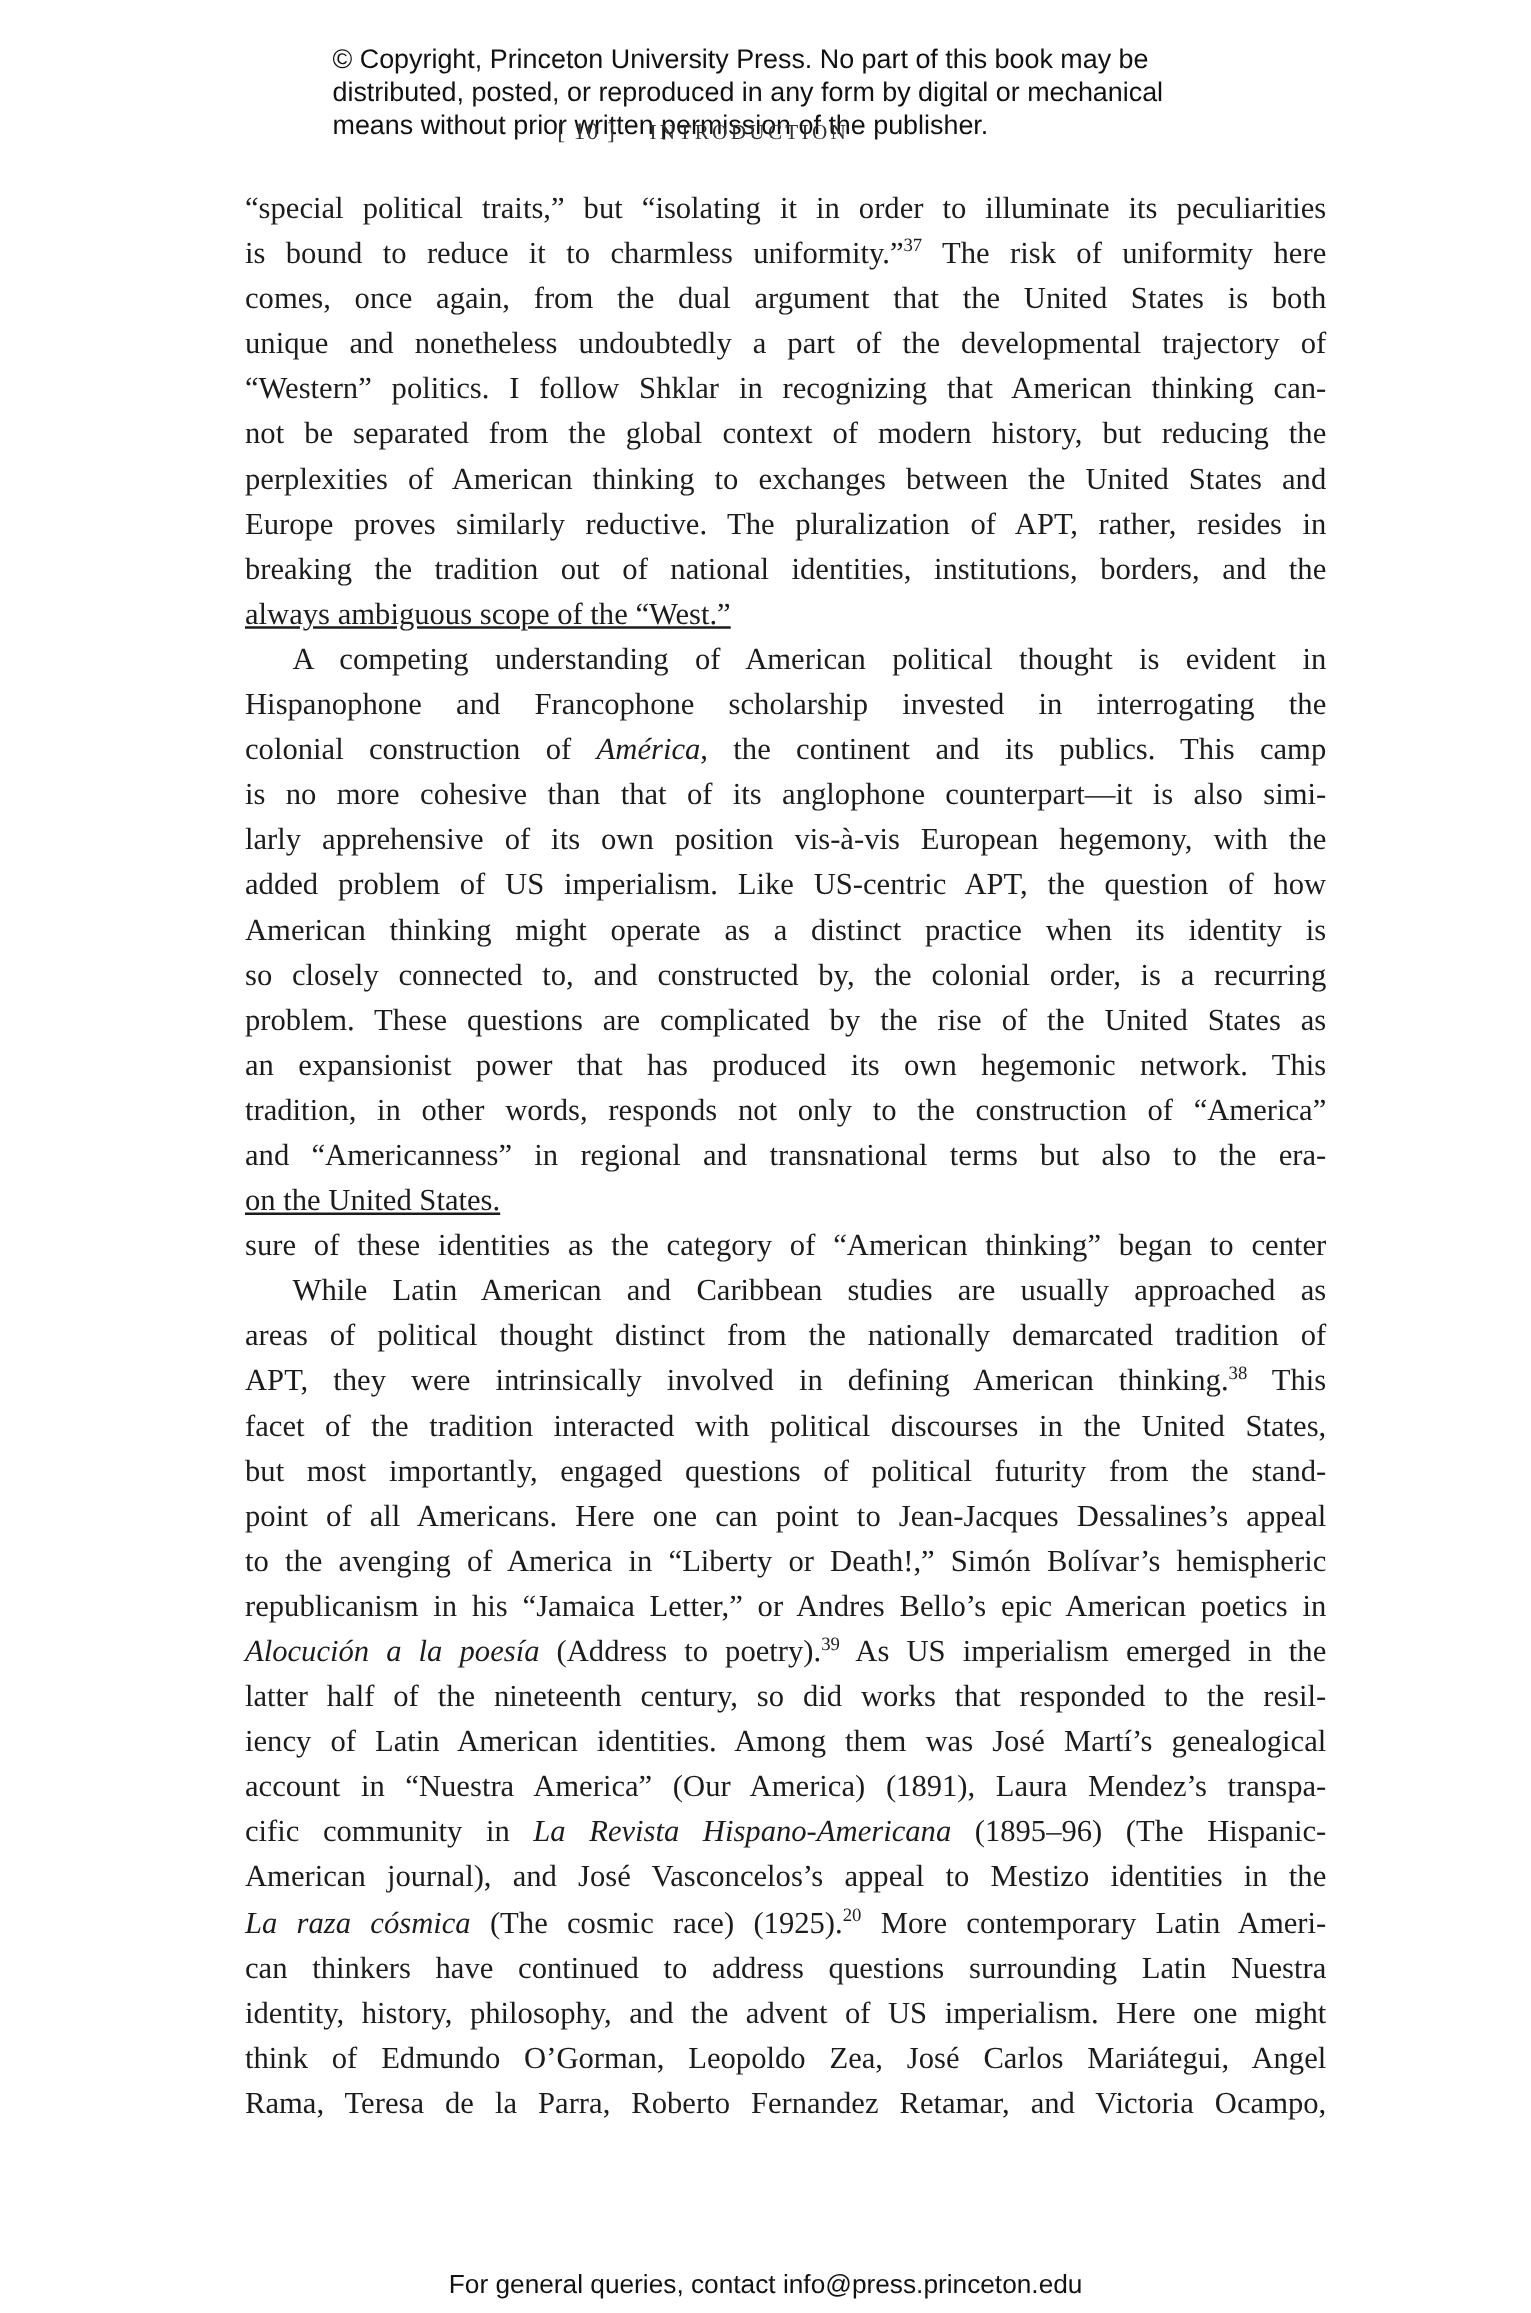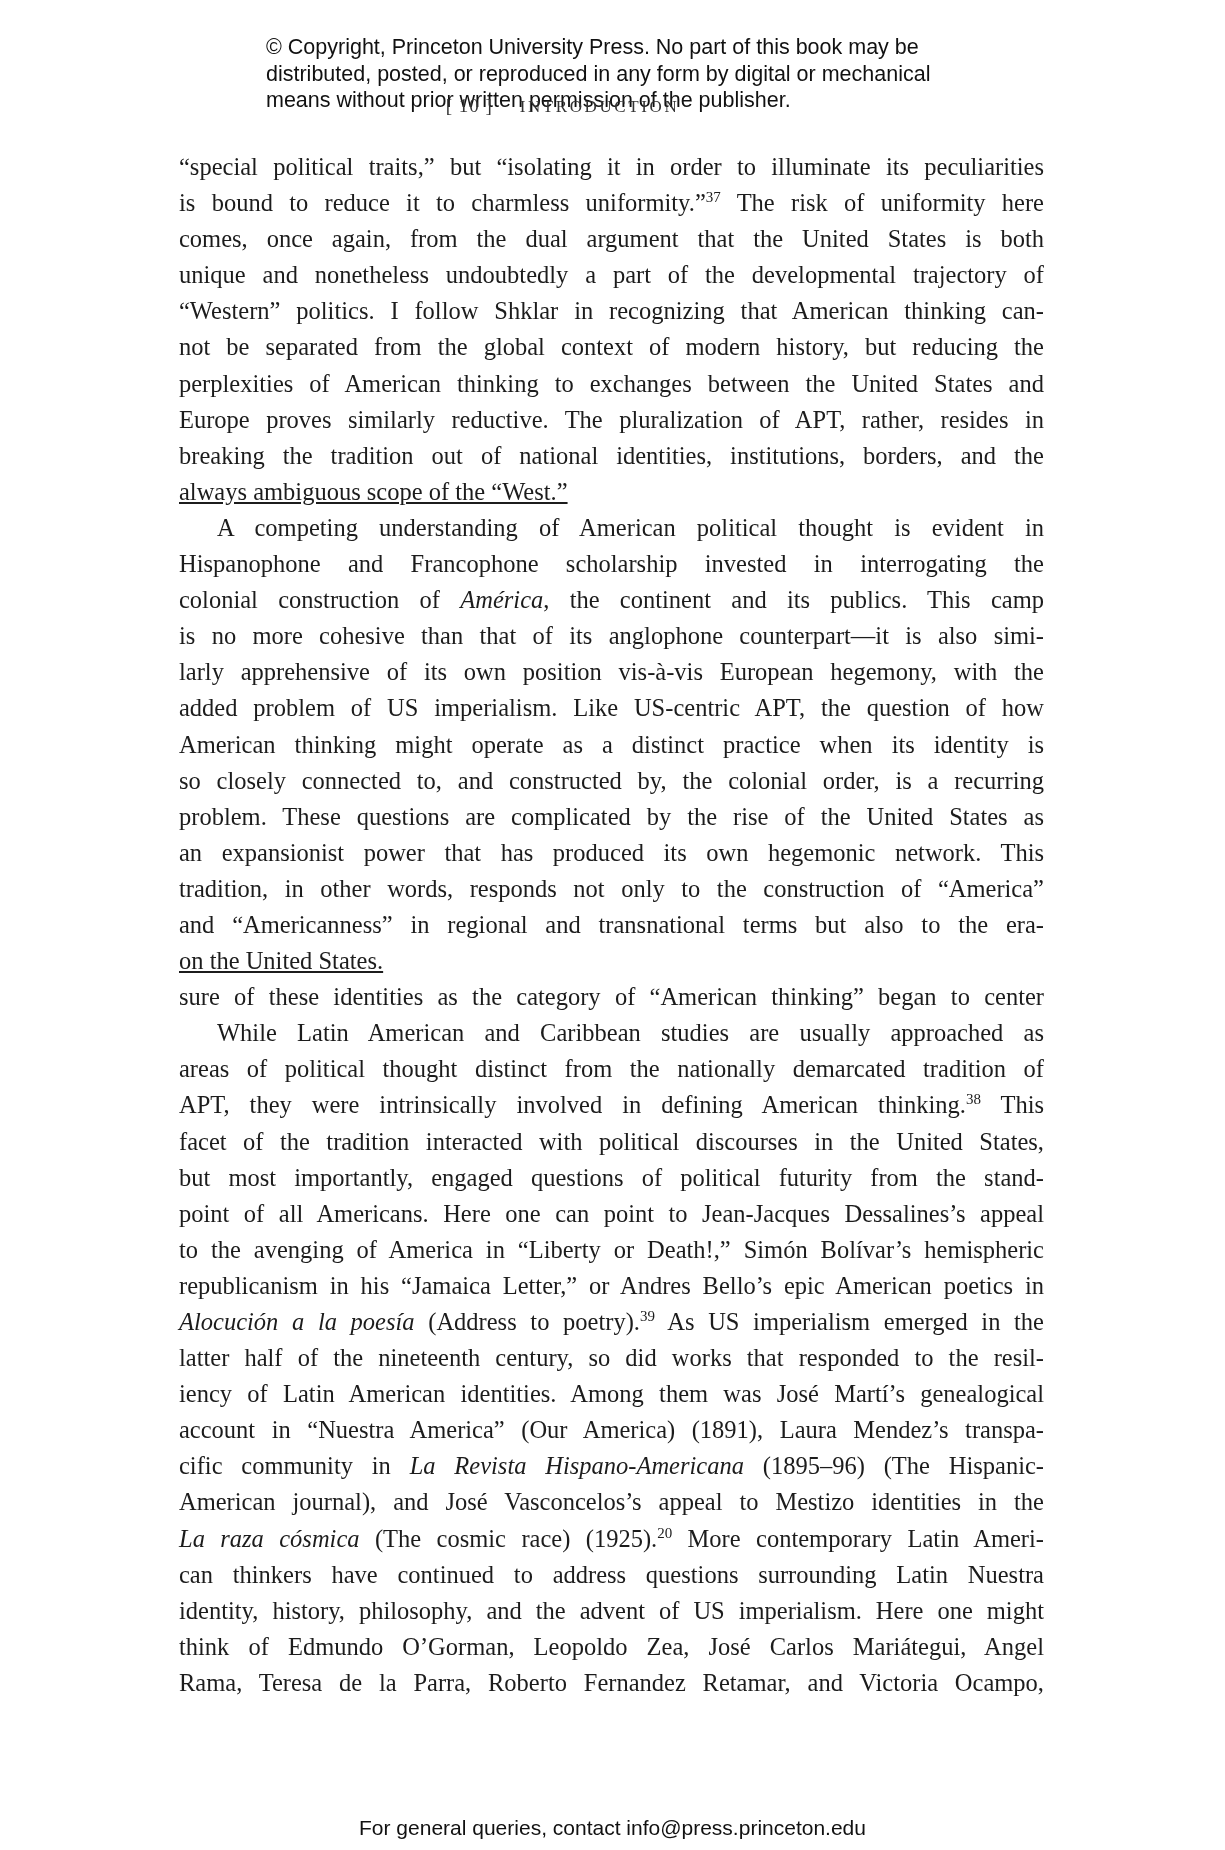--- a/index.html
+++ b/index.html
@@ -44,21 +44,21 @@
     letter-spacing: 1px;
     margin-right: 22px;
   }
   .running-head .section {
     letter-spacing: 2.6px;
     font-size: 17px;
     text-transform: uppercase;
   }
   .body-text {
     position: absolute;
-    left: 179px;
+    left: 196px;
     top: 149px;
     width: 865px;
     font-family: "Liberation Serif", serif;
     font-size: 24.5px;
     line-height: 36.1px;
     color: #1c1c1c;
   }
   .body-text .line {
     display: block;
     text-align: justify;

